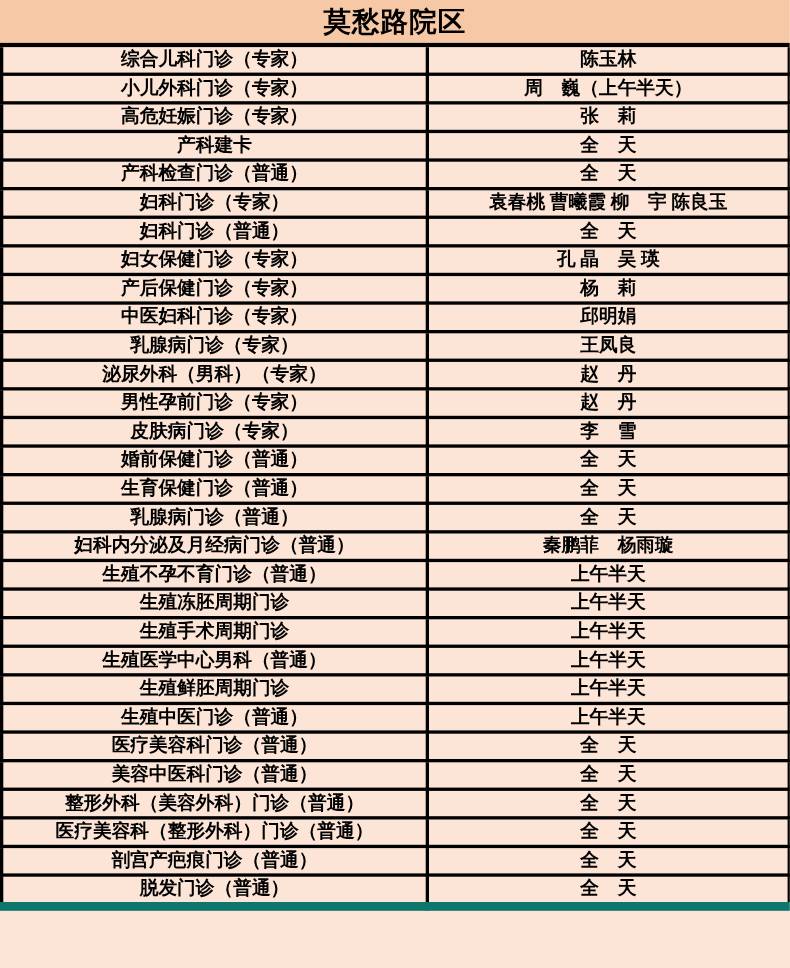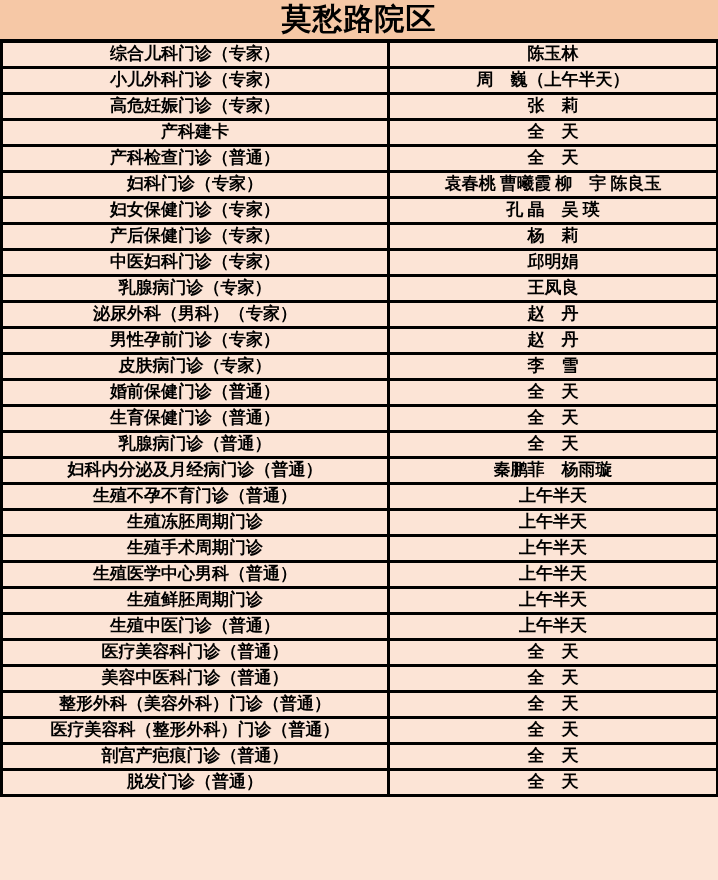--- a/index.html
+++ b/index.html
@@ -18,31 +18,31 @@
     width: 718px;
     height: 43px;
     background: #f6c8a6;
     border-bottom: 4px solid #000;
     display: flex;
     align-items: center;
     justify-content: center;
     box-sizing: border-box;
   }
   .campus-header .title {
-    font-size: 30px;
+    font-size: 25px;
     font-weight: bold;
     letter-spacing: 1px;
   }
   table.schedule {
     width: 716px;
     border-collapse: collapse;
     table-layout: fixed;
     border-left: 2px solid #000;
     border-right: 3px solid #000;
-    border-bottom: 3px solid #0f766e;
+    border-bottom: 8px solid #0f766e;
   }
   table.schedule col.c-clinic { width: 387px; }
   table.schedule col.c-info  { width: 329px; }
   table.schedule td {
     background: #fce4d6;
     border: 3px solid #000;
     border-top: 0;
     height: 23px;
     padding: 0 2px;
     text-align: center;
@@ -83,20 +83,24 @@
         <td>产科建卡</td>
         <td>全　天</td>
       </tr>
     <tr>
         <td>产科检查门诊（普通）</td>
         <td>全　天</td>
       </tr>
     <tr>
         <td>妇科门诊（专家）</td>
         <td>袁春桃 曹曦霞 柳　宇 陈良玉</td>
+      </tr>
+    <tr>
+        <td>妇科门诊（普通）</td>
+        <td>全　天</td>
       </tr>
     <tr>
         <td>妇女保健门诊（专家）</td>
         <td>孔 晶　吴 瑛</td>
       </tr>
     <tr>
         <td>产后保健门诊（专家）</td>
         <td>杨　莉</td>
       </tr>
     <tr>

